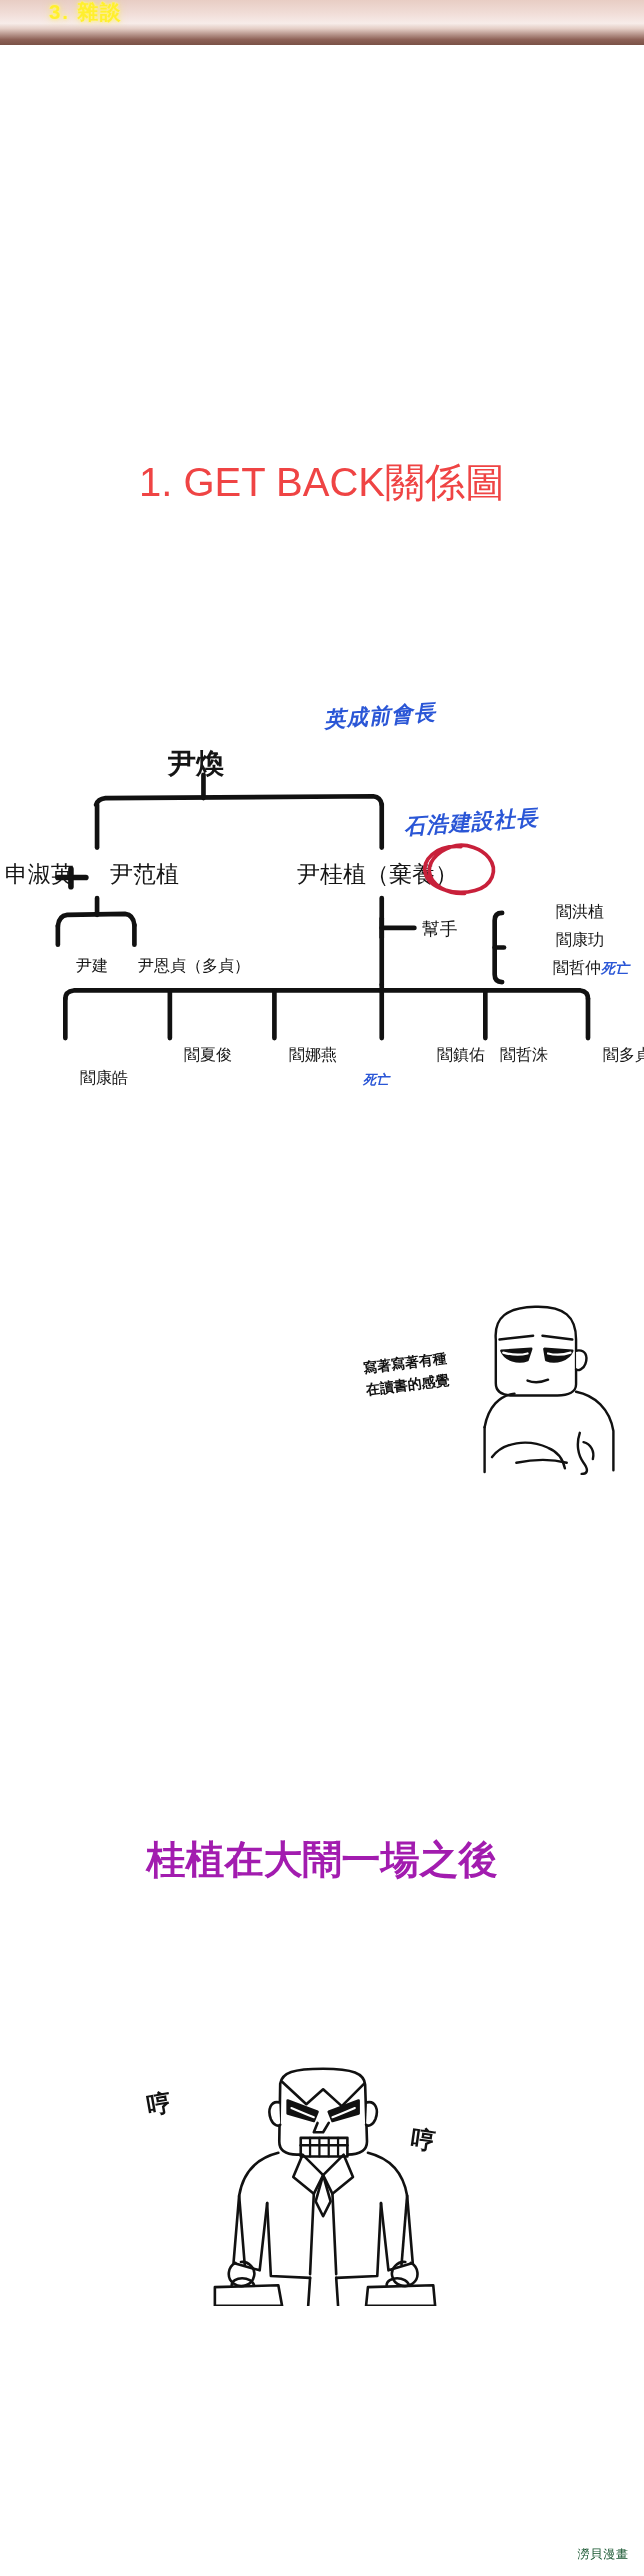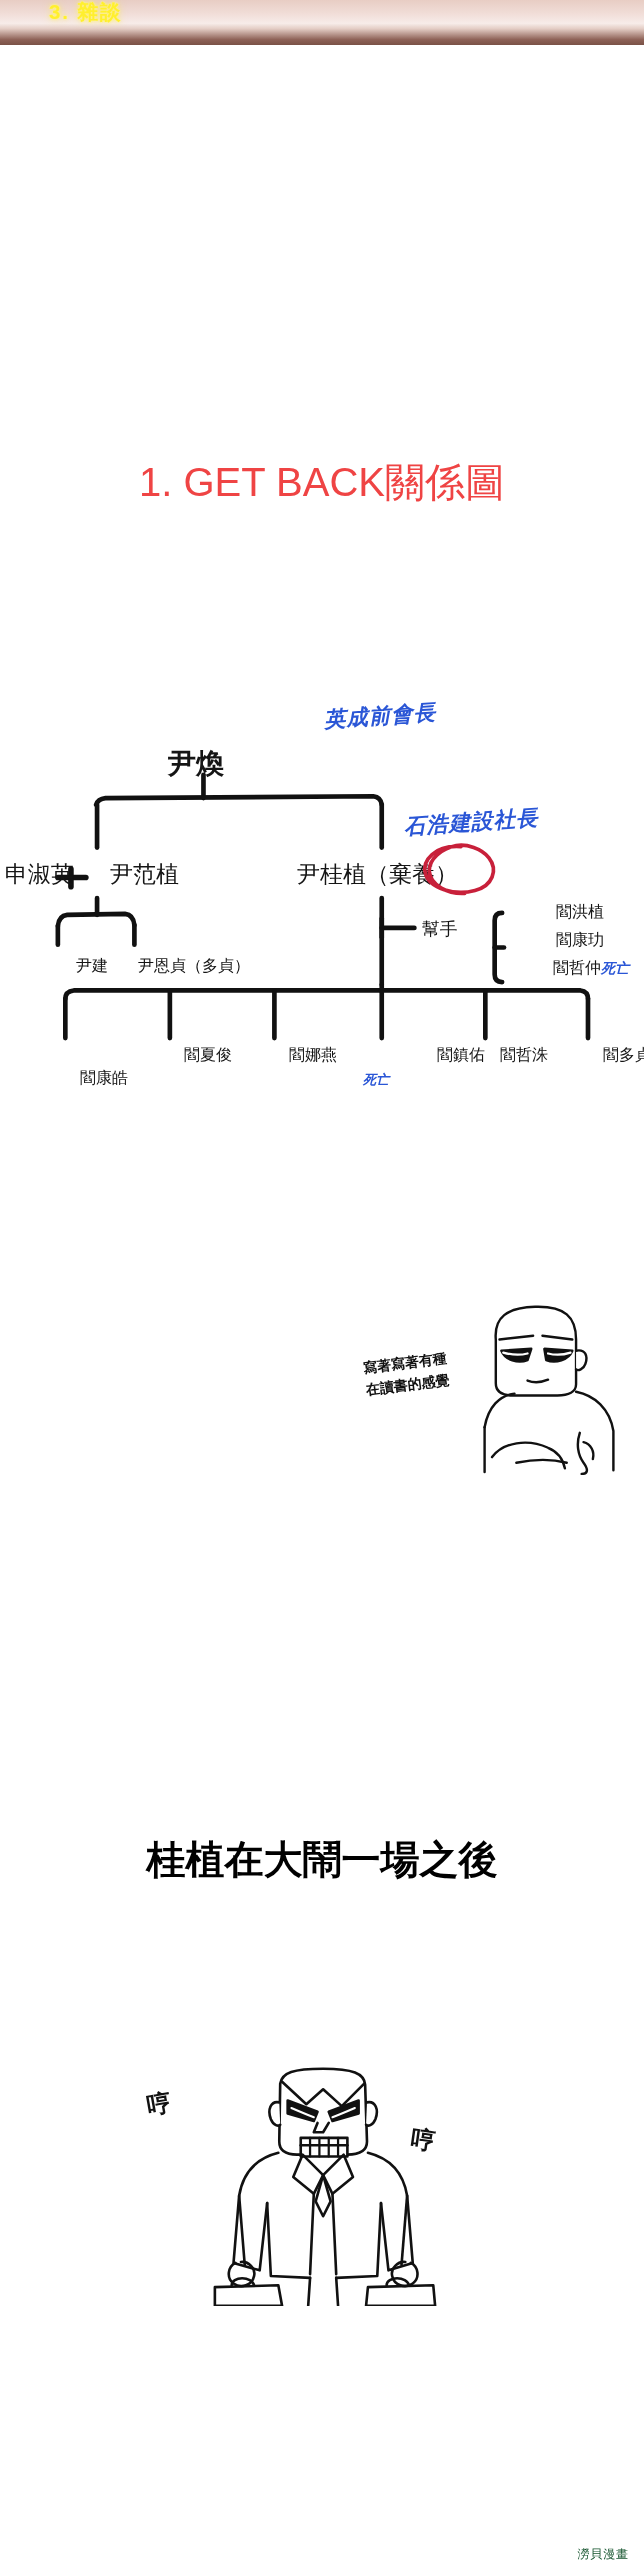--- a/index.html
+++ b/index.html
@@ -21,21 +21,21 @@
     white-space:nowrap;
   }
 
   
   .h-main{
     position:absolute;left:0;top:455px;width:644px;text-align:center;
     font-size:40px;font-weight:normal;color:#ef4444;letter-spacing:0px;
   }
   .h-bottom{
     position:absolute;left:0;top:1834px;width:644px;text-align:center;
-    font-size:39px;font-weight:bold;color:#000000;line-height:52px;
+    font-size:39px;font-weight:bold;color:#a21caf;line-height:52px;
   }
   .h-bottom div{white-space:nowrap;}
 
   
   .tree{position:absolute;left:0;top:560px;width:644px;height:747px;}
   .node{
     position:absolute;white-space:nowrap;color:#151515;
     font-size:23px;font-weight:500;
   }
   .node.sm{font-size:16px;padding-left:45px;}

